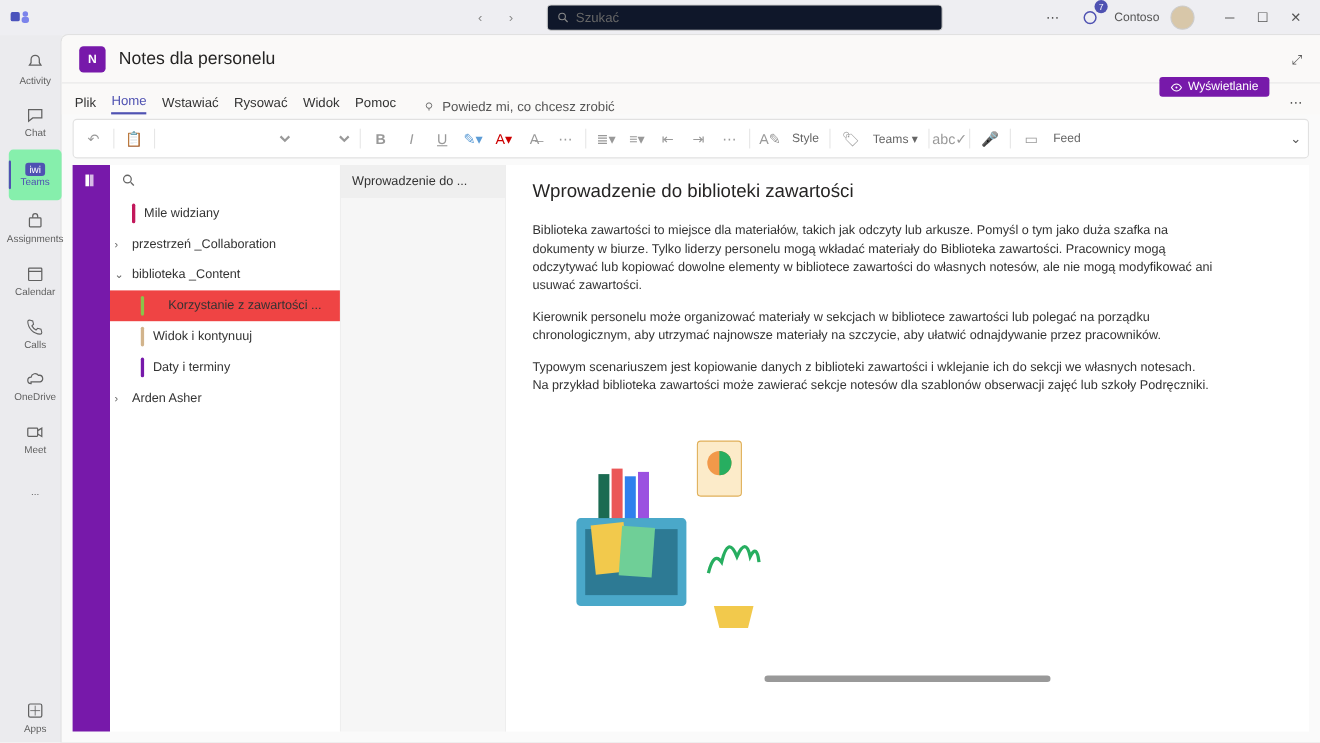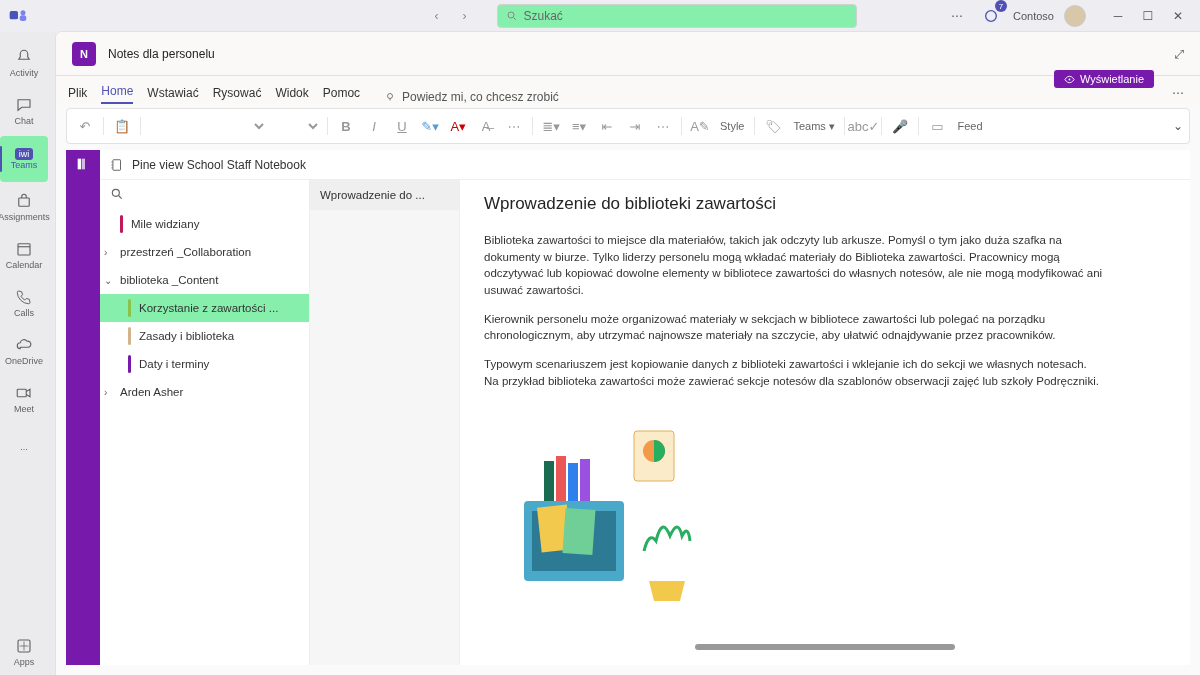--- a/index.html
+++ b/index.html
@@ -3,47 +3,47 @@
 <meta charset="utf-8">
 <style>
   * { box-sizing: border-box; margin: 0; padding: 0; font-family: "Segoe UI", sans-serif; }
   body { background: #f0f0f0; width: 1200px; height: 675px; overflow: hidden; font-size: 12px; color: #242424; }
 
   
   .titlebar { height: 32px; background: #eeeef2; display: flex; align-items: center; padding: 0 8px; gap: 8px; }
   .titlebar .teams-logo { width: 20px; height: 20px; }
   .titlebar .nav-arrows { display: flex; gap: 4px; margin-left: auto; }
   .titlebar .nav-arrow { width: 24px; height: 24px; display: flex; align-items: center; justify-content: center; color: #888; cursor: pointer; }
-  .titlebar .search-box { flex: 0 0 360px; height: 24px; border: 1px solid #d1d1d1; border-radius: 4px; background: #86efac; display: flex; align-items: center; padding: 0 8px; gap: 6px; color: #666; margin-left: 12px; }
+  .titlebar .search-box { flex: 0 0 360px; height: 24px; border: 1px solid #d1d1d1; border-radius: 4px; background: #0f172a; display: flex; align-items: center; padding: 0 8px; gap: 6px; color: #666; margin-left: 12px; }
   .titlebar .right { margin-left: auto; display: flex; align-items: center; gap: 10px; }
   .titlebar .icon-btn { width: 24px; height: 24px; display: flex; align-items: center; justify-content: center; color: #555; cursor: pointer; }
   .presence-dot{position:relative;}
   .badge { position:absolute; top:-4px; right:-4px; width:12px;height:12px;border-radius:50%; background:#4f52b2; color:#fff; font-size:8px; display:flex;align-items:center;justify-content:center;}
   .avatar { width:22px;height:22px;border-radius:50%; background:#d8c7a9; border:1px solid #ccc;}
   .win-btns { display:flex; gap:2px; margin-left:8px;}
   .win-btns div{width:28px;height:24px;display:flex;align-items:center;justify-content:center;color:#555;}
 
   
   .app { display:flex; height: calc(675px - 32px); }
 
   
-  .rail { width: 56px; background:#ebebee; display:flex; flex-direction:column; align-items:flex-start; padding-top:8px; gap:2px;}
+  .rail { width: 56px; background:#ebebee; display:flex; flex-direction:column; align-items:flex-end; padding-top:8px; gap:2px;}
   .rail-item { width:48px; height:46px; display:flex; flex-direction:column; align-items:center; justify-content:center; font-size:9px; color:#616161; border-radius:4px; cursor:pointer; position:relative;}
   .rail-item.active { background:#86efac; color:#4f52b2; }
   .rail-item.active::before{content:"";position:absolute;left:0;top:10px;bottom:10px;width:2px;background:#4f52b2;border-radius:2px;}
   .rail-item svg { width:18px; height:18px; margin-bottom:2px; }
   .rail-spacer { flex:1; }
 
   
   .main { flex:1; background:#fafafa; display:flex; flex-direction:column; border-top-left-radius:6px; overflow:hidden; box-shadow:0 0 0 1px #e1e1e1;}
 
   
   .app-header { height:44px; display:flex; align-items:center; padding:0 16px; gap:12px; background:#faf9f8; border-bottom:1px solid #e1e1e1;}
   .app-header .app-icon { width:24px;height:24px;background:#7719aa;border-radius:4px;display:flex;align-items:center;justify-content:center;color:#fff;font-weight:bold;font-size:11px;}
-  .app-header .app-title { font-size:12px; color:#252423;}
+  .app-header .app-title { font-size:16px; color:#252423;}
   .app-header .right-icons{margin-left:auto;display:flex;gap:8px;color:#555;}
 
   
   .ribbon-tabs { height:28px; display:flex; align-items:flex-end; padding:0 12px; gap:14px; background:#faf9f8; font-size:12px;}
   .ribbon-tabs .tab{padding:4px 0;cursor:pointer;color:#333;}
   .ribbon-tabs .tab.active{color:#4f52b2; border-bottom:2px solid #4f52b2;}
   .ribbon-tabs .tellme{display:flex;align-items:center;gap:6px;color:#555;margin-left:10px;}
   .ribbon-tabs .spacer{flex:1;}
   .ribbon-tabs .view-mode{background:#7719aa;color:#fff;border-radius:3px;padding:3px 10px;display:flex;align-items:center;gap:5px;font-size:11px;margin-bottom:16px;}
   .ribbon-tabs .more{width:20px;text-align:center;color:#555;margin-bottom:4px;}
@@ -67,21 +67,21 @@
   .nb-columns{display:flex;flex:1;min-height:0;}
   .nb-sections{width:210px;background:#fff;border-right:1px solid #eee;display:flex;flex-direction:column;}
   .nb-pages{width:150px;background:#f6f6f6;border-right:1px solid #eee;}
   .nb-page{flex:1;background:#fff;padding:14px 24px;overflow:auto;}
 
   .search-row{height:30px;display:flex;align-items:center;padding:0 10px;color:#666;}
 
   .section-item{height:28px;display:flex;align-items:center;padding:0 6px 0 20px;font-size:11.5px;color:#333;cursor:pointer;position:relative;}
   .section-item .chev{position:absolute;left:4px;font-size:10px;color:#666;}
   .section-item .colorbar{width:3px;height:18px;border-radius:2px;margin-right:8px;}
-  .section-item.active{background:#86efac;}
+  .section-item.active{background:#ef4444;gap:14px;}
   .section-item.sub{padding-left:28px;}
 
   .page-item{height:30px;display:flex;align-items:center;padding:0 10px;font-size:11.5px;color:#333;background:#efefef;}
 
   .doc-title{font-size:17px;color:#252423;margin-bottom:18px;}
   .doc-body p{font-size:11.5px;line-height:1.45;margin-bottom:12px;color:#333;max-width:620px;}
 
   .illustration{width:220px;height:200px;margin-top:10px;}
   select.ghost{border:none;background:transparent;color:#999;width:120px;}
   .hscroll{height:6px;background:#999;border-radius:3px;width:260px;margin:0 auto;}
@@ -273,29 +273,20 @@
     <div class="content">
       <div class="nb-bar">
         <span style="margin-bottom:8px">
           <svg viewBox="0 0 24 24">
               <rect x="4" y="4" width="5" height="16" fill="#fff"></rect>
               <rect x="10" y="4" width="5" height="16" fill="#fff" opacity=".7"></rect>
             </svg>
         </span>
       </div>
       <div style="flex:1;display:flex;flex-direction:column;">
-        <div class="nb-header">
-          <svg width="14" height="14" viewBox="0 0 24 24">
-              <rect x="5" y="3" width="13" height="18" rx="1" fill="none" stroke="#555" stroke-width="1.5"></rect>
-              <line x1="5" y1="7" x2="2" y2="7" stroke="#555"></line>
-              <line x1="5" y1="12" x2="2" y2="12" stroke="#555"></line>
-              <line x1="5" y1="17" x2="2" y2="17" stroke="#555"></line>
-            </svg>
-          <span>Pine view School Staff Notebook</span>
-        </div>
         <div class="nb-columns">
           <div class="nb-sections">
             <div class="search-row">
               <span>
                 <svg width="14" height="14" viewBox="0 0 24 24">
                     <circle cx="10" cy="10" r="6" fill="none" stroke="#666" stroke-width="2"></circle>
                     <line x1="15" y1="15" x2="20" y2="20" stroke="#666" stroke-width="2"></line>
                   </svg>
               </span>
             </div>
@@ -310,21 +301,21 @@
             <div class="section-item">
               <span class="chev">⌄</span>
               <span>biblioteka _Content</span>
             </div>
             <div class="section-item sub active">
               <span class="colorbar" style="background:#8bc34a"></span>
               <span>Korzystanie z zawartości ...</span>
             </div>
             <div class="section-item sub">
               <span class="colorbar" style="background:#d2b48c"></span>
-              <span>Zasady i biblioteka</span>
+              <span>Widok i kontynuuj</span>
             </div>
             <div class="section-item sub">
               <span class="colorbar" style="background:#7719aa"></span>
               <span>Daty i terminy</span>
             </div>
             <div class="section-item">
               <span class="chev">›</span>
               <span>Arden Asher</span>
             </div>
           </div>

